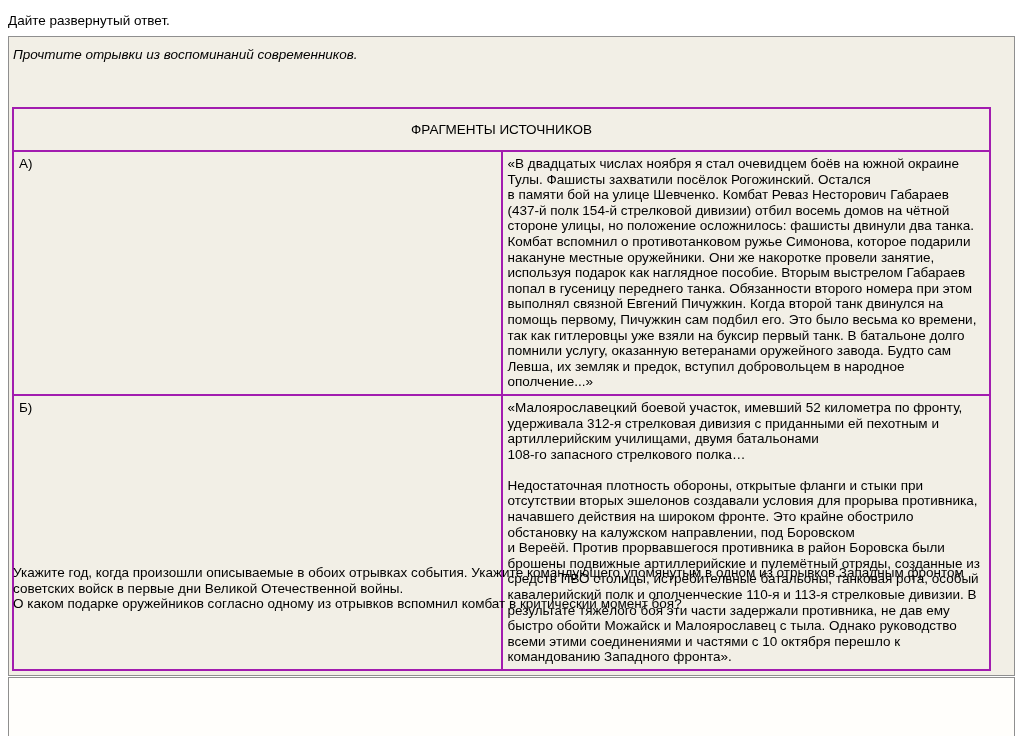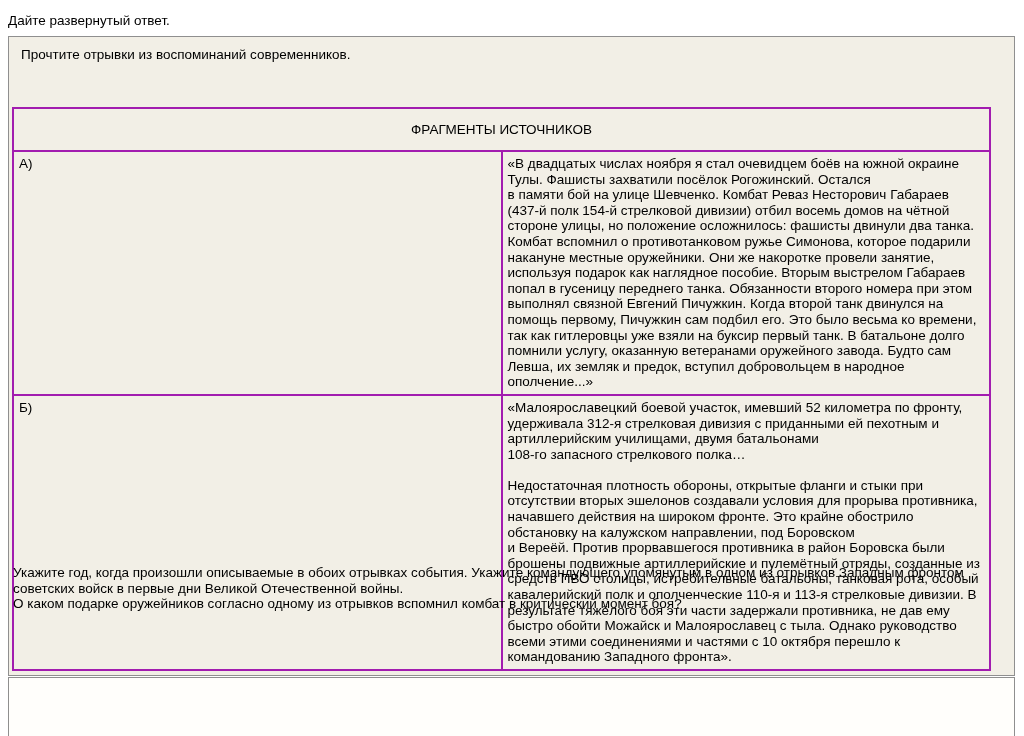--- a/index.html
+++ b/index.html
@@ -29,23 +29,24 @@
     left: 8px;
     top: 27px;
     width: 1007px;
     height: 640px;
     background: #f2efe6;
     border: 1px solid #8f8f8f;
     box-sizing: border-box;
   }
   .intro {
     position: absolute;
-    left: 12px;
+    left: 4px;
     top: 10px;
     white-space: pre-wrap;
+    font-style: italic;
   }
   table.sources {
     position: absolute;
     left: 3px;
     top: 70px;
     border-collapse: collapse;
     table-layout: fixed;
     width: 979px;
   }
   table.sources th,

